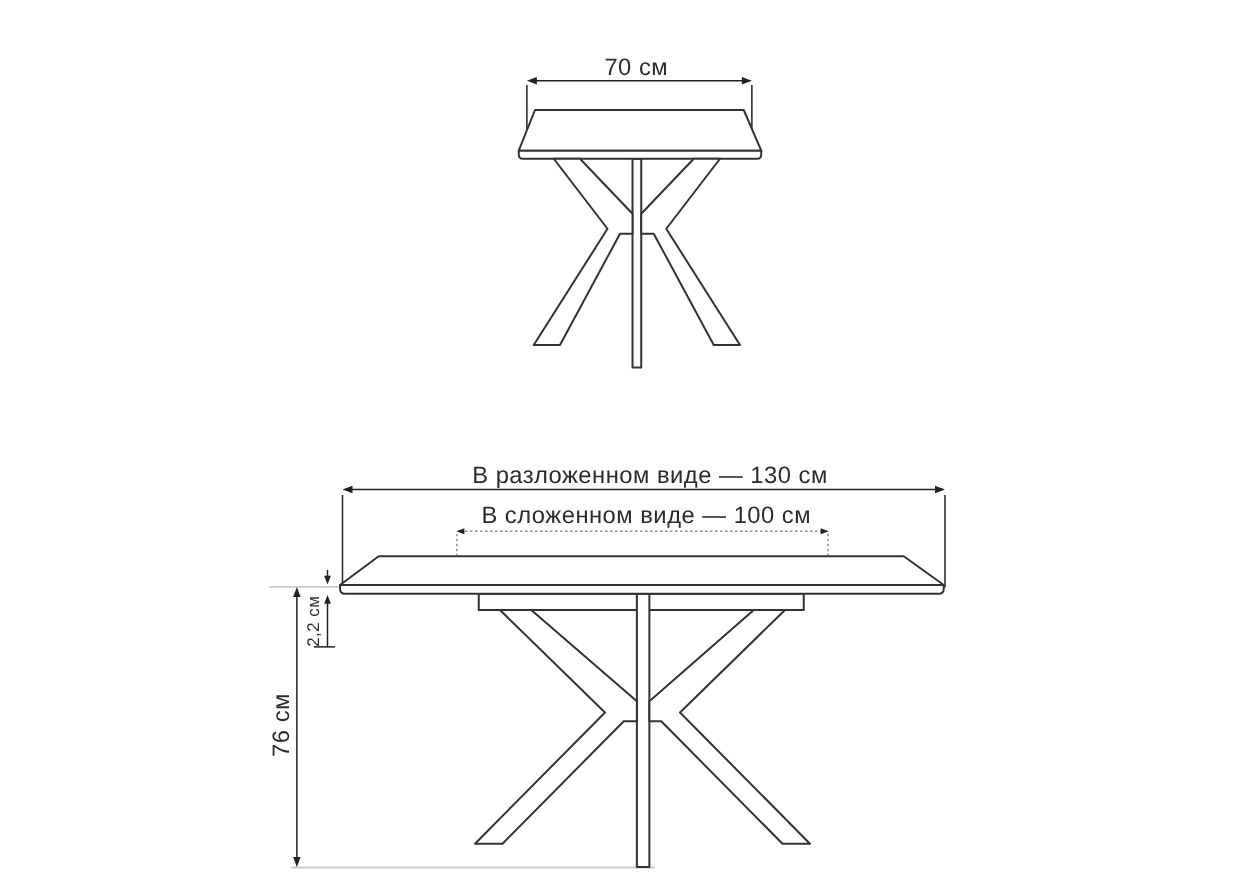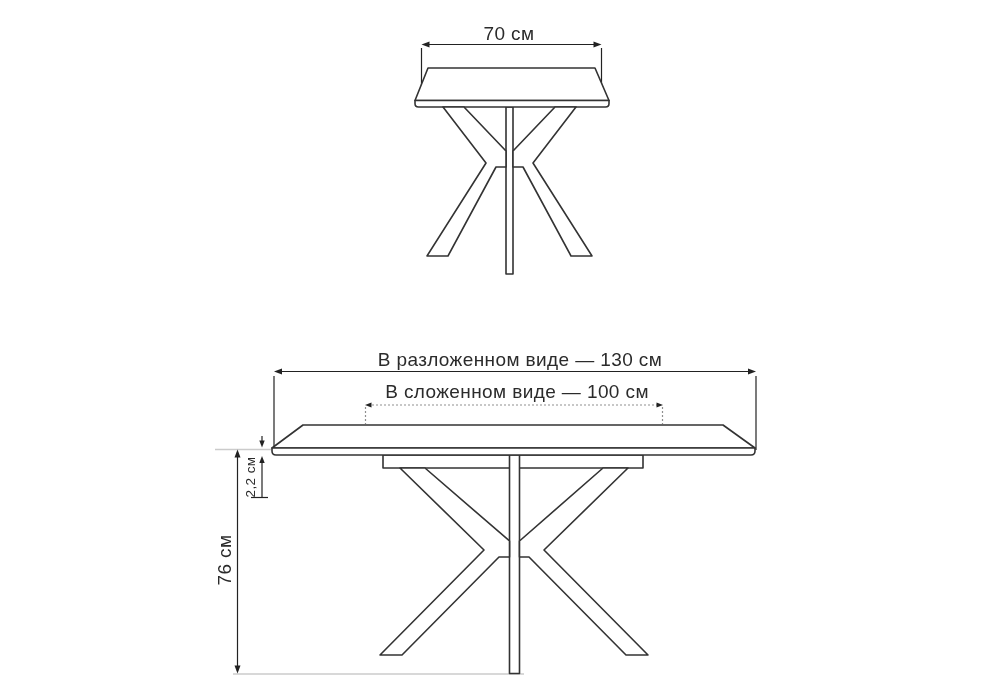--- a/index.html
+++ b/index.html
@@ -4,21 +4,21 @@
 <style>
   html, body {
     margin: 0;
     padding: 0;
     background: #ffffff;
     width: 1000px;
     height: 700px;
     overflow: hidden;
     font-family: "Liberation Sans", sans-serif;
   }
-  #canvas-wrap { width: 1000px; height: 532px; }
+  #canvas-wrap { width: 1000px; height: 532px; margin-top: 20px; }
   svg { display: block; }
 
   
   .draw {
     fill: #ffffff;
     stroke: #333333;
     stroke-width: 1.6;
     stroke-linejoin: round;
     stroke-linecap: round;
   }

